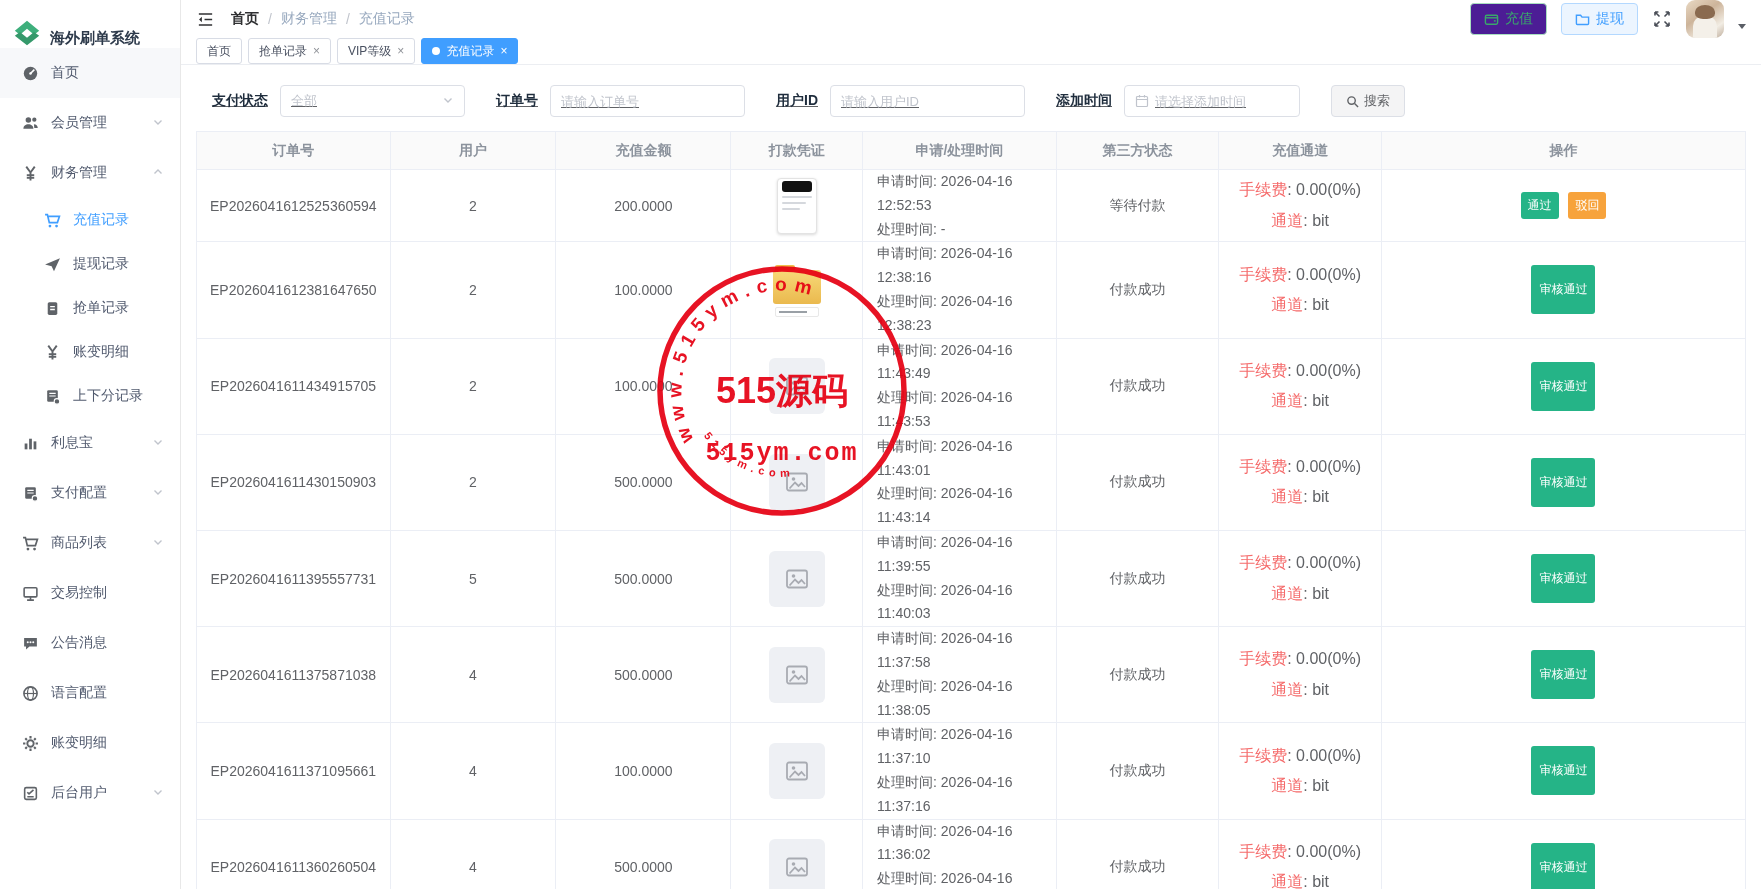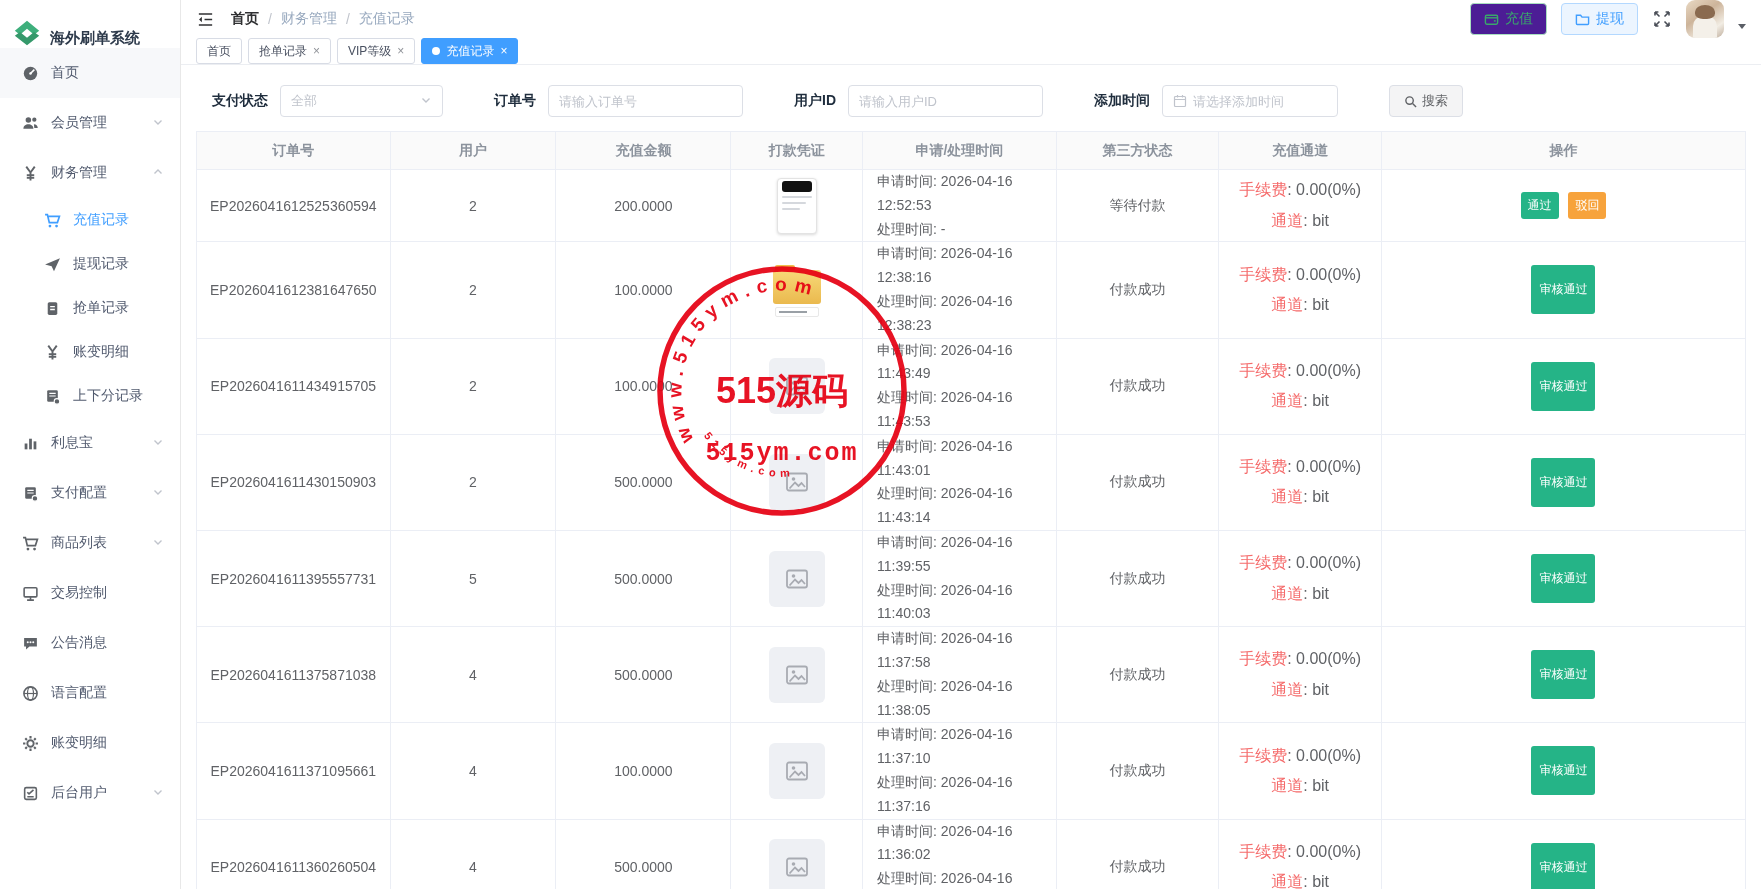--- a/index.html
+++ b/index.html
@@ -39,24 +39,24 @@
   .tabbar { height:34px; background:#fff; border-bottom:1px solid #eceef2; display:flex; align-items:center; gap:6px; padding:0 15px; }
   .tab { height:26px; display:inline-flex; align-items:center; gap:6px; padding:0 10px; border:1px solid #d8dce5; background:#fff; color:#495060; font-size:12px; border-radius:3px; cursor:pointer; }
   .tab .x { font-size:12px; color:#909399; cursor:pointer; line-height:1; }
   .tab.active { background:#409eff; border-color:#409eff; color:#fff; }
   .tab.active .x { color:#fff; }
   .tab .dot { width:8px; height:8px; border-radius:50%; background:#fff; }
 
   
   .card { background:#fff; padding:12px 15px 18px; }
   .filters { display:flex; align-items:center; gap:0; padding-left:16px; margin:8px 0 14px; }
-  .fgroup { display:flex; align-items:center; margin-right:51px; }
+  .fgroup { display:flex; align-items:center; margin-right:31px;text-decoration:underline; }
   .flabel { font-size:14px; font-weight:bold; color:#1f2d3d; margin-right:12px; white-space:nowrap; }
   .fsel, .finput { height:32px; border:1px solid #dcdfe6; border-radius:4px; background:#fff; display:flex; align-items:center; padding:0 10px; font-size:13px; color:#c0c4cc; }
-  .fsel { width:163px; justify-content:space-between; cursor:pointer; }
+  .fsel { width:185px; justify-content:space-between; cursor:pointer; }
   .finput input { border:none; outline:none; width:100%; font-size:13px; color:#6d28d9; background:transparent; }
   .finput input::placeholder { color:#c0c4cc; }
   .w195 { width:195px; } .w200 { width:176px; }
   .searchbtn { height:32px; padding:0 14px; background:#f4f4f5; border:1px solid #dcdfe6; border-radius:4px; font-size:13px; color:#606266; display:inline-flex; align-items:center; gap:5px; cursor:pointer; }
 
   
   table.tbl { width:100%; border-collapse:collapse; table-layout:fixed; }
   .tbl th { background:#fafafa; border:1px solid #ebeef5; height:38px; font-size:14px; color:#8c939d; font-weight:bold; text-align:center; }
   .tbl td { border:1px solid #ebeef5; height:70px; font-size:14px; color:#606266; text-align:center; vertical-align:middle; }
   .c-amount { color:#f56c6c; }

